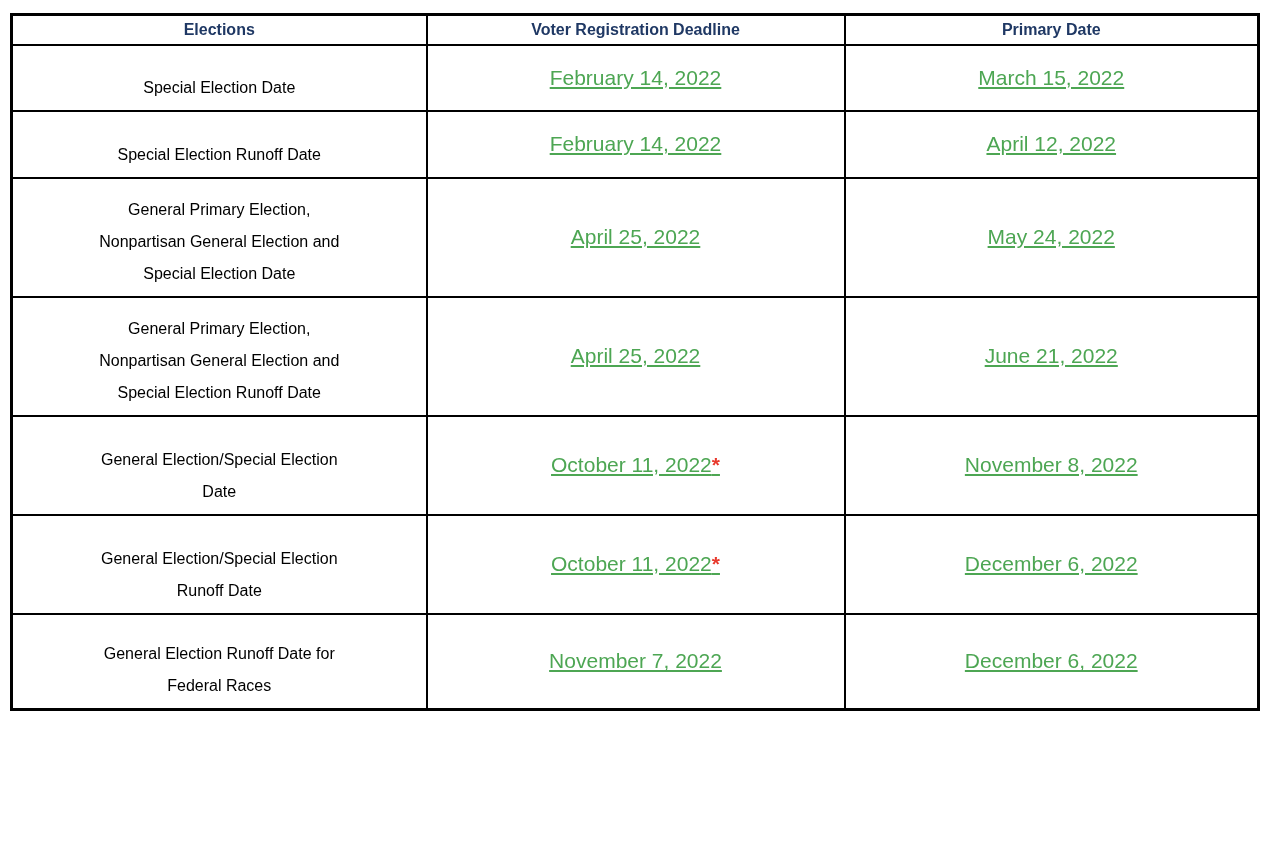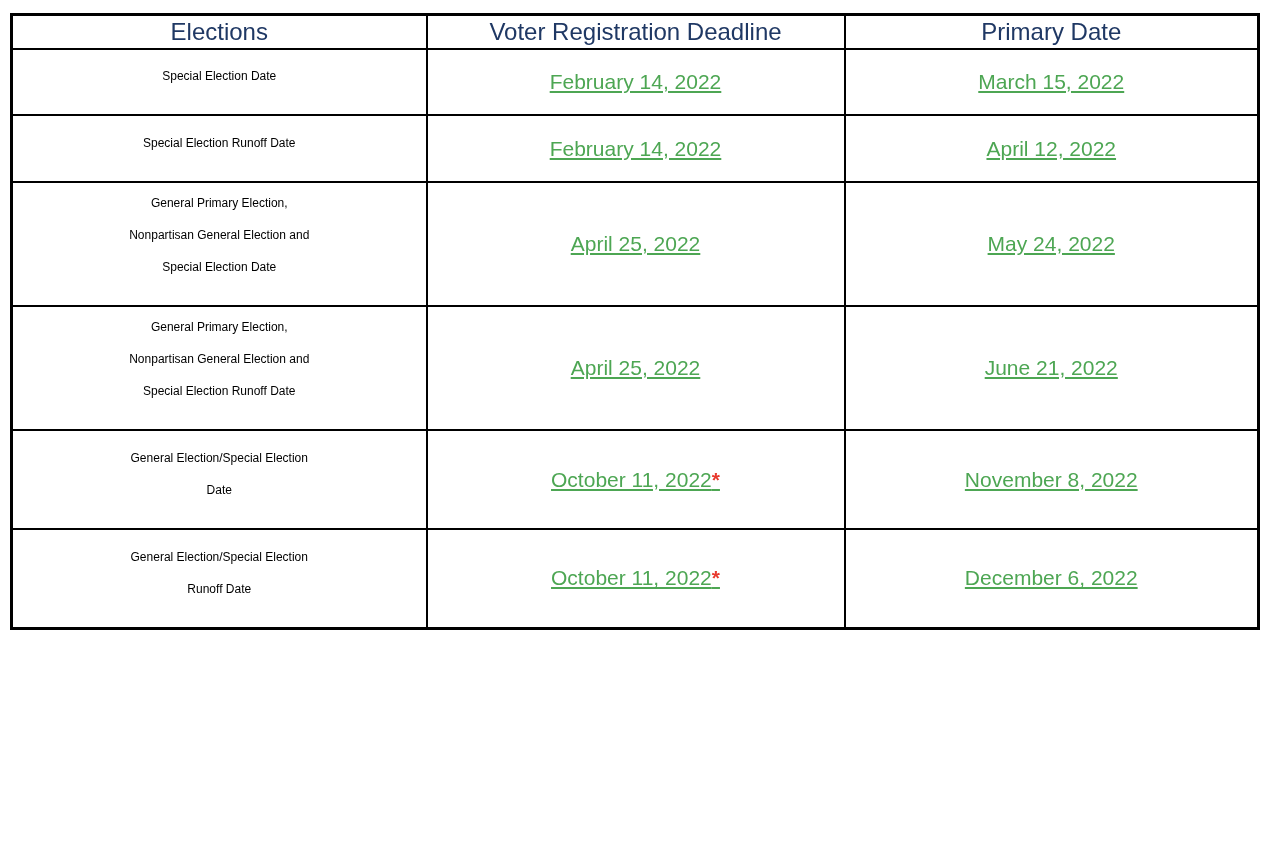--- a/index.html
+++ b/index.html
@@ -34,33 +34,33 @@
   col.c3 { width: 414px; }
 
   th, td {
     border: 2px solid var(--border-color, #000000);
     text-align: center;
   }
 
   tr.header-row { height: 30px; }
 
   th {
-    font-size: 24px;
-    font-weight: normal;
+    font-size: 16px;
+    font-weight: bold;
     color: var(--header-color, #1f3864);
     vertical-align: middle;
     padding: 2px 6px;
   }
 
   td.election {
-    font-size: 12px;
+    font-size: 16px;
     line-height: 32px;
     color: var(--election-color, #000000);
     vertical-align: bottom;
-    padding: 4px 14px 22px;
+    padding: 4px 14px 6px;
     white-space: pre-line;
   }
 
   td.date {
     font-size: 21px;
     line-height: 32px;
     color: var(--date-color, #4da653);
     vertical-align: middle;
     padding: 0 8px;
     text-decoration: underline;
@@ -124,15 +124,21 @@
 Date</td>
         <td class="date"><span>October 11, 2022</span><span class="note">*</span></td>
         <td class="date">November 8, 2022</td>
       </tr>
       <tr class="rh-d">
         <td class="election">General Election/Special Election
 Runoff Date</td>
         <td class="date"><span>October 11, 2022</span><span class="note">*</span></td>
         <td class="date">December 6, 2022</td>
       </tr>
+      <tr class="rh-e">
+        <td class="election">General Election Runoff Date for
+Federal Races</td>
+        <td class="date"><span>November 7, 2022</span><span class="note"></span></td>
+        <td class="date">December 6, 2022</td>
+      </tr>
     </tbody>
   </table>
 </div>
 
 </body></html>

